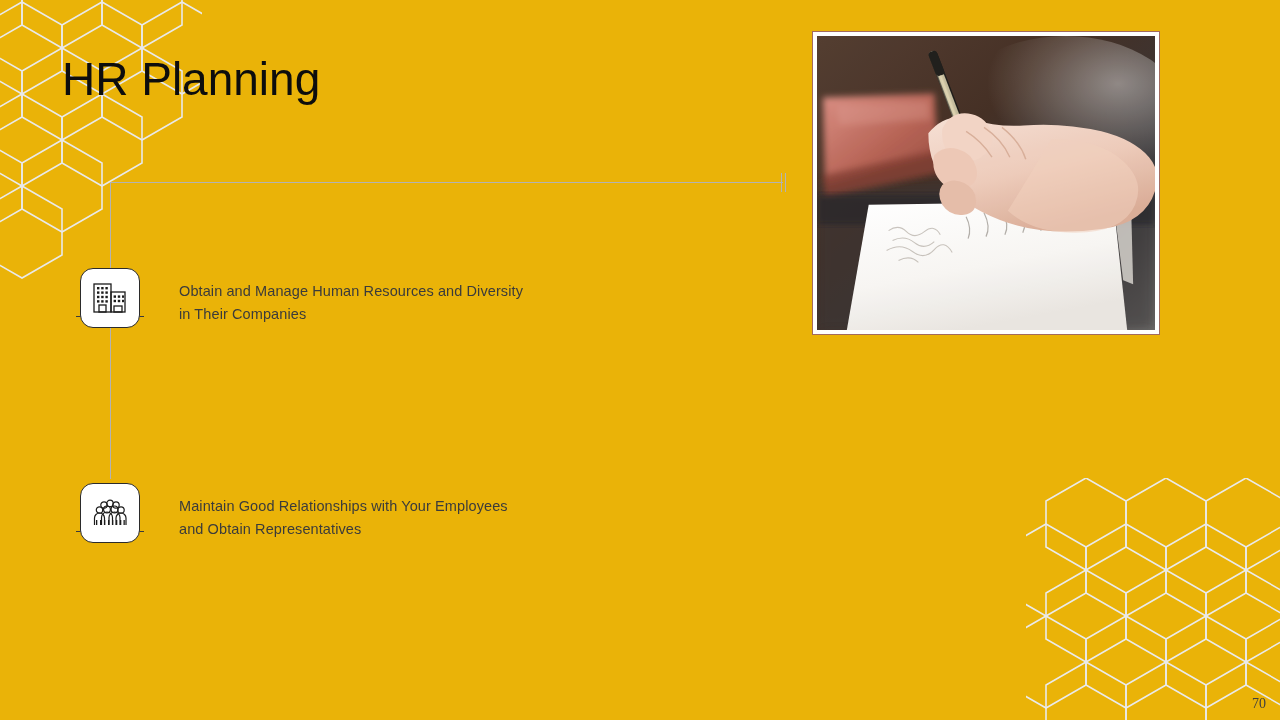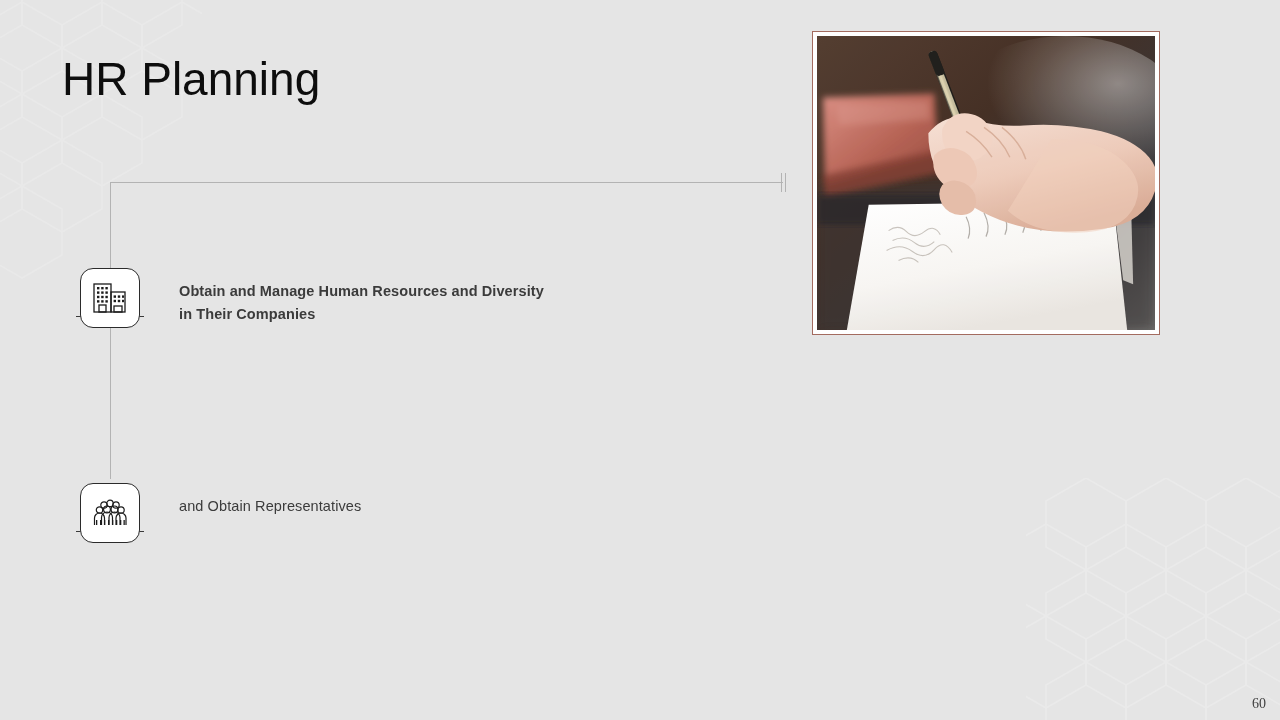--- a/index.html
+++ b/index.html
@@ -8,21 +8,21 @@
     padding: 0;
     background: #ffffff;
   }
   body {
     font-family: "Liberation Sans", sans-serif;
   }
   .slide {
     position: relative;
     width: 1280px;
     height: 720px;
-    background: #e5e5e5;
+    background: #eab308;
     overflow: hidden;
   }
 
   
   .hex-pattern {
     position: absolute;
     pointer-events: none;
   }
   .hex-tl {
     left: -58px;
@@ -84,21 +84,21 @@
     background: #b3b3b3;
   }
 
   
   .step {
     position: absolute;
     left: 0;
     width: 100%;
     height: 80px;
   }
-  .step-1 { top: 268px; font-weight: bold; }
+  .step-1 { top: 268px; }
   .step-2 { top: 483px; }
 
   .icon-cross-line {
     position: absolute;
     left: 76px;
     top: 48px;
     width: 68px;
     height: 1px;
     background: #3a3a3a;
   }
@@ -288,20 +288,21 @@
             <rect x="15" y="21" width="1.3" height="5"></rect>
             <rect x="19" y="21" width="1.3" height="5"></rect>
             <rect x="23" y="21" width="1.3" height="5"></rect>
             <rect x="27" y="21" width="1.3" height="5"></rect>
             <rect x="30.5" y="21" width="1.3" height="5"></rect>
           </g>
         </svg>
       </span>
     </div>
     <div class="step-text">
+      <span class="line">Maintain Good Relationships with Your Employees</span>
       <span class="line">and Obtain Representatives</span>
     </div>
   </div>
 
   <div class="photo-frame">
     <div class="photo">
       <svg viewBox="0 0 340 296" preserveAspectRatio="none" xmlns="http://www.w3.org/2000/svg">
         <defs>
           <linearGradient id="bgDark" x1="0" y1="0" x2="1" y2="1">
             <stop offset="0%" stop-color="#4a3225"></stop>
@@ -389,15 +390,15 @@
             <path d="M186 92 q18 14 24 32"></path>
           </g>
           <path d="M236 104 q48 0 72 22 q22 20 12 44 q-12 28 -60 28 q-44 0 -68 -22" fill="#f0cdb9" opacity="0.55"></path>
         </g>
 
         <rect x="0" y="0" width="340" height="296" fill="#ffffff" opacity="0.06"></rect>
       </svg>
     </div>
   </div>
 
-  <div class="page-number">60</div>
+  <div class="page-number">70</div>
 
 </div>
 
 </body></html>

